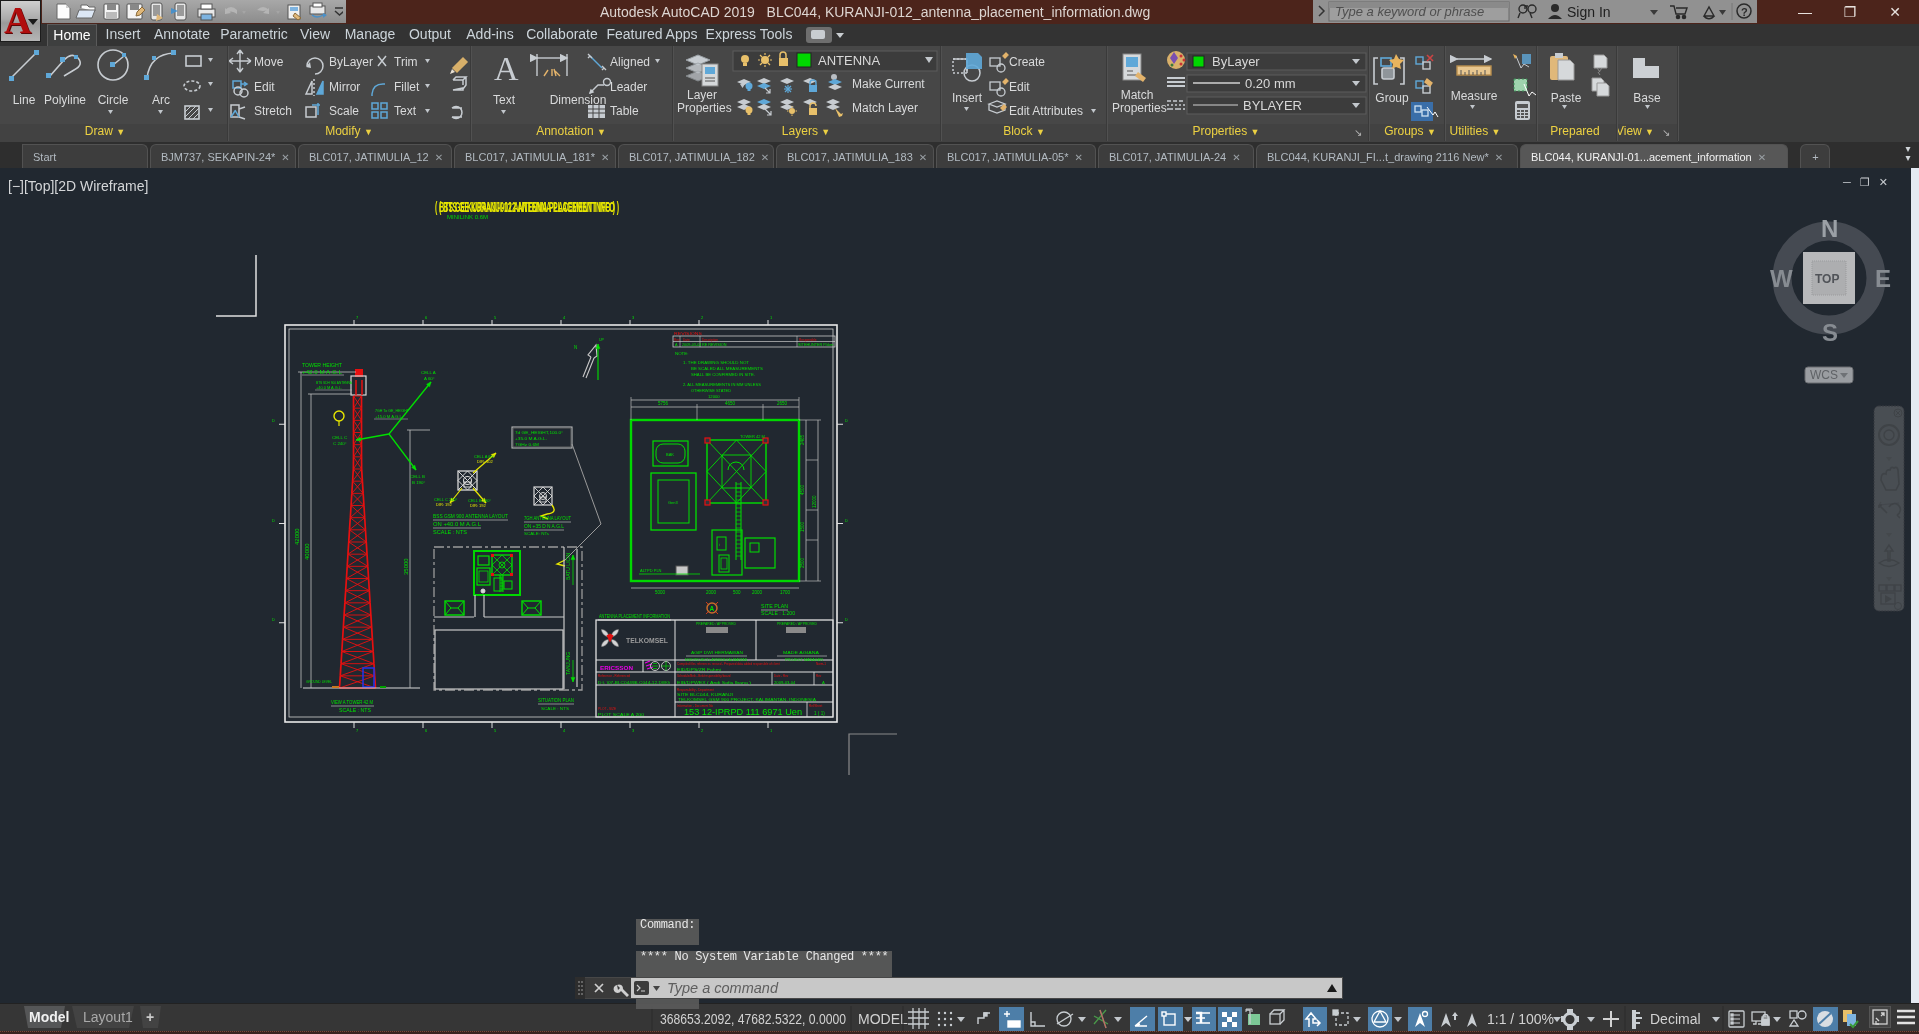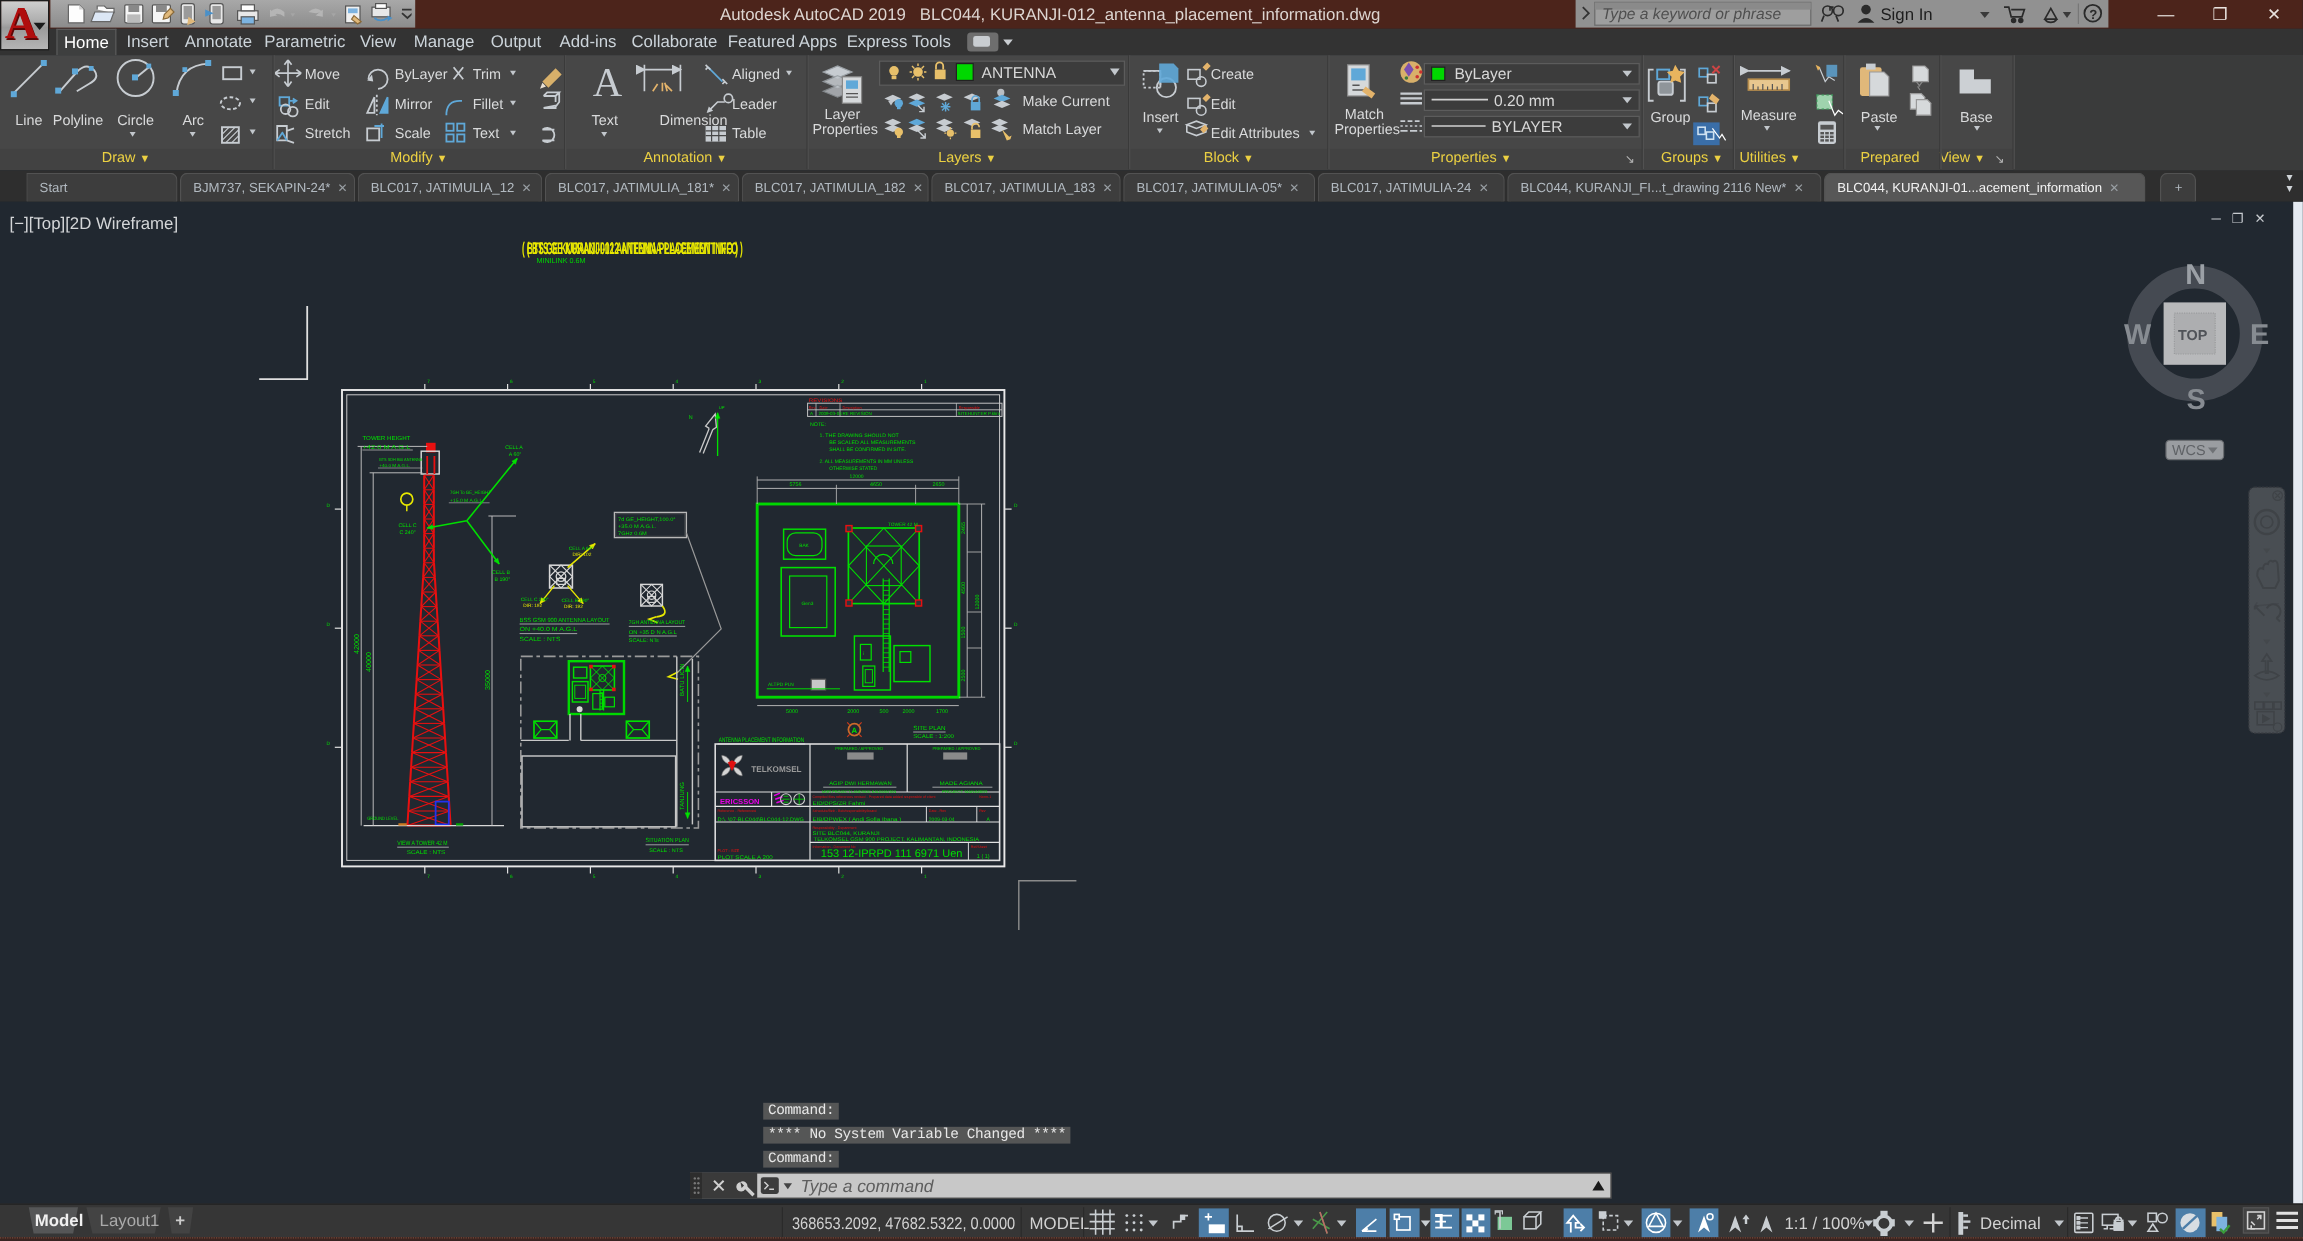--- a/index.html
+++ b/index.html
@@ -36,21 +36,21 @@
   #filetabs { position:absolute; left:0; top:142px; width:1919px; height:26px; background:#2e2e2e; }
   .ftab { position:absolute; top:2px; height:24px; background:#3d3d3d; border:1px solid #525252;
     border-bottom:none; border-radius:6px 6px 0 0; color:#b2bac1; font-size:11px;
     padding:6px 5px 0 10px; white-space:nowrap; overflow:hidden; }
   .ftab .x { color:#9aa0a5; font-size:10px; margin-left:6px; }
   #activeftab { background:#575757; color:#f2f2f2; }
   #canvas { position:absolute; left:0; top:168px; width:1919px; height:835px; background:#212830; }
   #statusbar { position:absolute; left:0; top:1003px; width:1919px; height:31px; background:#363636; border-top:1px solid #222; }
   #cmdchips { position:absolute; left:636px; top:919px; font-family:"Liberation Mono",monospace;
     font-size:12px; letter-spacing:-0.3px; color:#e8e8e8; }
-  .chip { background:rgba(90,90,90,0.92); padding:0 4px; margin-bottom:6px; display:table; line-height:13.5px; height:14px;}
+  .chip { background:rgba(90,90,90,0.92); padding:0 4px; margin-bottom:6px; display:table; line-height:13.5px; height:26px;}
   #cmdbar { position:absolute; left:575px; top:977px; width:768px; height:22px; display:flex; }
 </style>
 </head>
 <body>
 <div id="canvas"></div>
 <svg id="cad" class="abs" style="left:0;top:0;" width="1919" height="1034" xmlns="http://www.w3.org/2000/svg">
     <rect x="285" y="325" width="552" height="397" fill="none" stroke="#e9e9e9" stroke-width="1.6"></rect>
     <rect x="289" y="329" width="544" height="388" fill="none" stroke="#cfcfcf" stroke-width="0.8"></rect>
     <line x1="354" y1="320" x2="354" y2="325" stroke="#e0e0e0" stroke-width="1"></line>
     <line x1="354" y1="722" x2="354" y2="728" stroke="#e0e0e0" stroke-width="1"></line>

